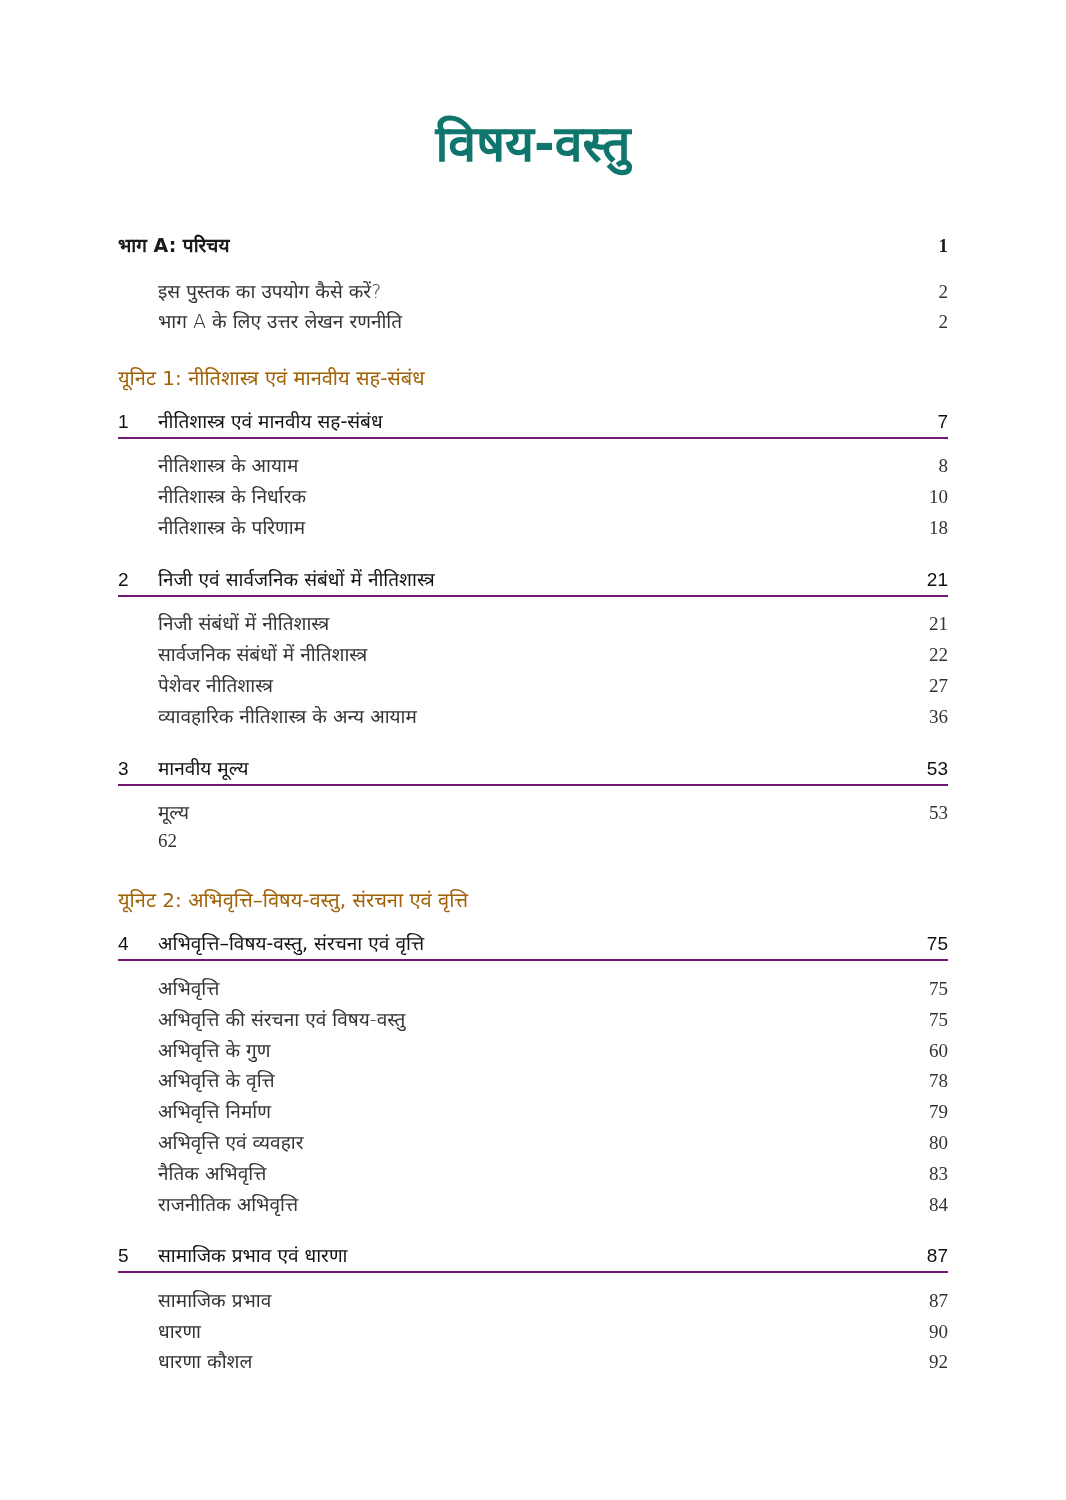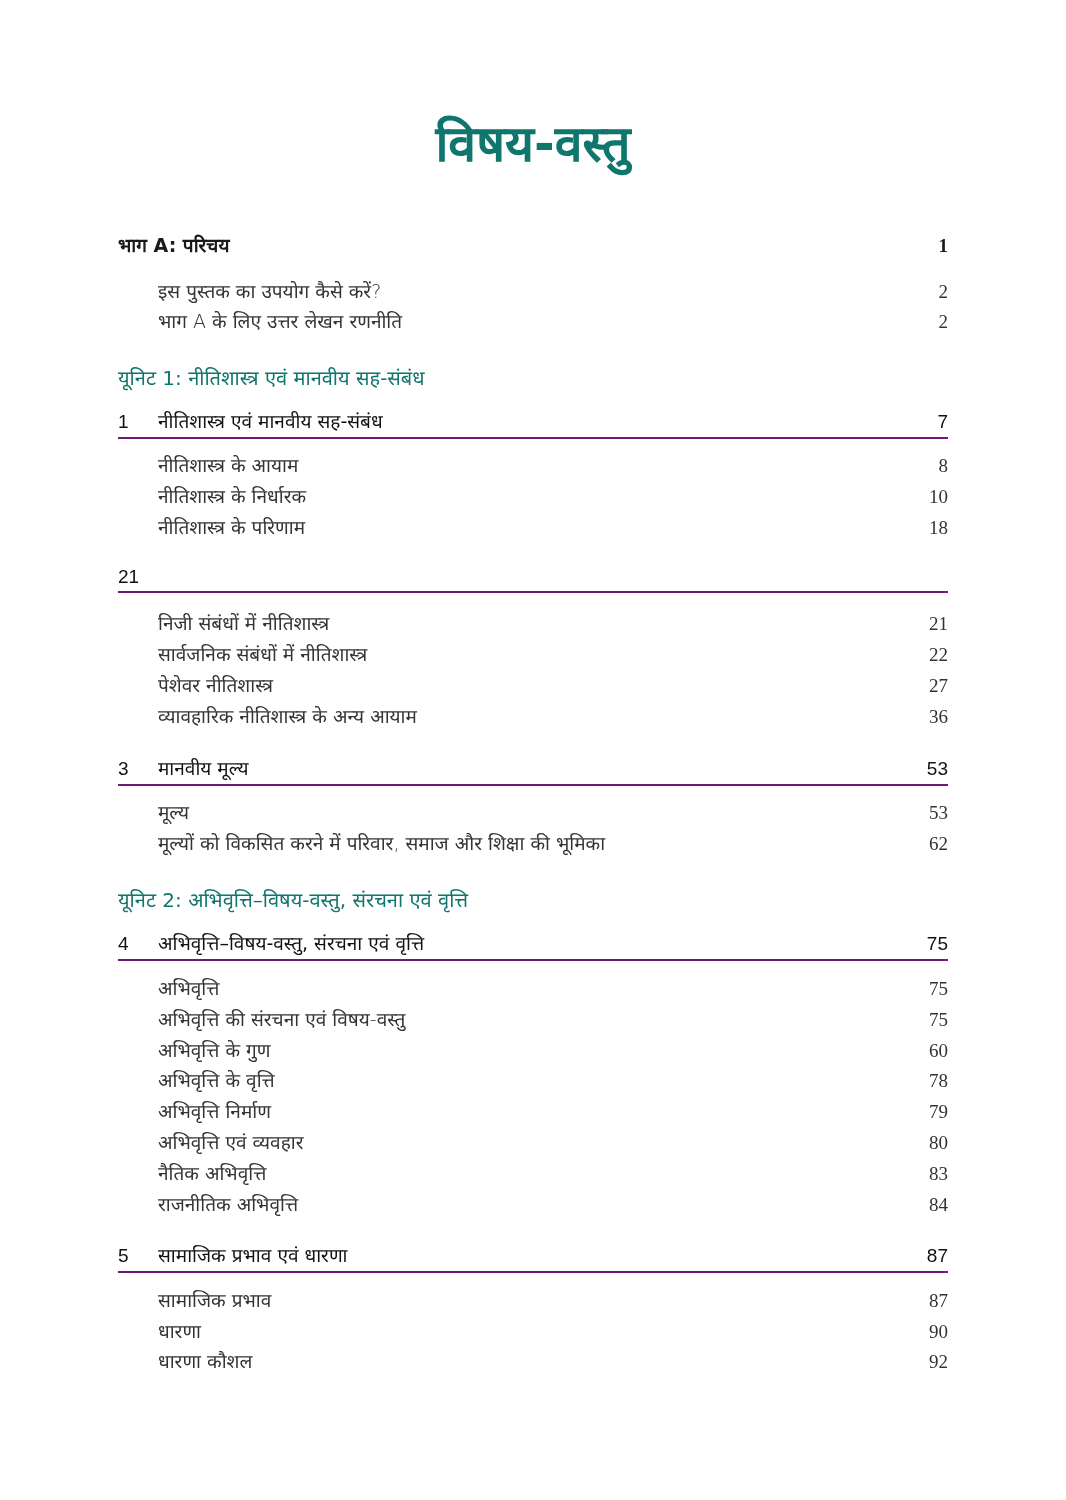--- a/index.html
+++ b/index.html
@@ -9,21 +9,21 @@
   }
   .title {
     position: absolute; top: 108px; left: 0; width: 1066px; text-align: center;
     font-family: "DejaVu Sans", sans-serif; font-size: 50px; font-weight: bold; color: #0f766e;
   }
   .toc { position: absolute; left: 118px; width: 830px; top: 0; }
   .row { position: absolute; left: 0; width: 830px; display: flex; justify-content: space-between; align-items: baseline; }
   .part { font-size: 19px; font-family: "DejaVu Sans", sans-serif; color: #1a1a1a; font-weight: bold; }
   .sub { left: 40px; width: 790px; font-size: 19px; font-family: "DejaVu Sans", sans-serif; color: #333; font-weight: 300; }
   .sub .pg, .part .pg { font-family: "Liberation Serif", serif; font-size: 19px; }
-  .unit { font-size: 20px; font-family: "DejaVu Sans", sans-serif; color: #0f766e; }
+  .unit { font-size: 20px; font-family: "DejaVu Sans", sans-serif; color: #a16207; }
   .chapter {
     font-size: 19px; font-family: "DejaVu Sans", sans-serif; color: #111;
     border-bottom: 2px solid #701a75; padding-bottom: 3px;
   }
   .chapter .num { display: inline-block; width: 40px; font-family: "Liberation Sans", sans-serif; font-weight: normal; }
   .chapter .pg { font-family: "Liberation Sans", sans-serif; }
   .label { white-space: nowrap; }
 </style>
 </head>
 <body>
@@ -60,20 +60,21 @@
   <div class="row sub" style="top:483px">
     <span class="label">नीतिशास्त्र के निर्धारक</span>
     <span class="pg">10</span>
   </div>
   <div class="row sub" style="top:514px">
     <span class="label">नीतिशास्त्र के परिणाम</span>
     <span class="pg">18</span>
   </div>
 
   <div class="row chapter" style="top:566px">
+    <span class="label"><span class="num">2</span><span>निजी एवं सार्वजनिक संबंधों में नीतिशास्त्र</span></span>
     <span class="pg">21</span>
   </div>
   <div class="row sub" style="top:610px">
     <span class="label">निजी संबंधों में नीतिशास्त्र</span>
     <span class="pg">21</span>
   </div>
   <div class="row sub" style="top:641px">
     <span class="label">सार्वजनिक संबंधों में नीतिशास्त्र</span>
     <span class="pg">22</span>
   </div>
@@ -88,21 +89,20 @@
 
   <div class="row chapter" style="top:755px">
     <span class="label"><span class="num">3</span><span>मानवीय मूल्य</span></span>
     <span class="pg">53</span>
   </div>
   <div class="row sub" style="top:799px">
     <span class="label">मूल्य</span>
     <span class="pg">53</span>
   </div>
   <div class="row sub" style="top:830px">
-    <span class="label">मूल्यों को विकसित करने में परिवार, समाज और शिक्षा की भूमिका</span>
     <span class="pg">62</span>
   </div>
 
   <div class="row unit" style="top:886px">
     <span class="label">यूनिट 2: अभिवृत्ति–विषय-वस्तु, संरचना एवं वृत्ति</span>
   </div>
 
   <div class="row chapter" style="top:930px">
     <span class="label"><span class="num">4</span><span>अभिवृत्ति–विषय-वस्तु, संरचना एवं वृत्ति</span></span>
     <span class="pg">75</span>

